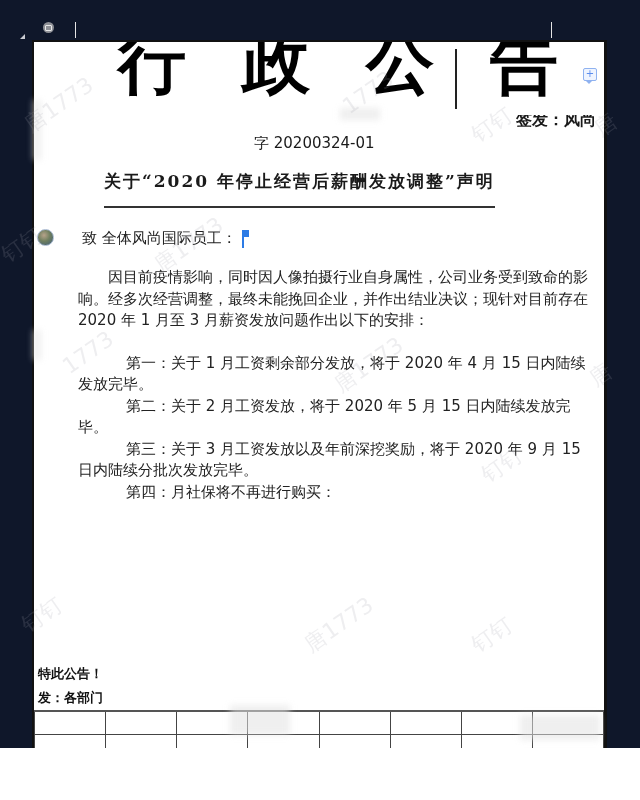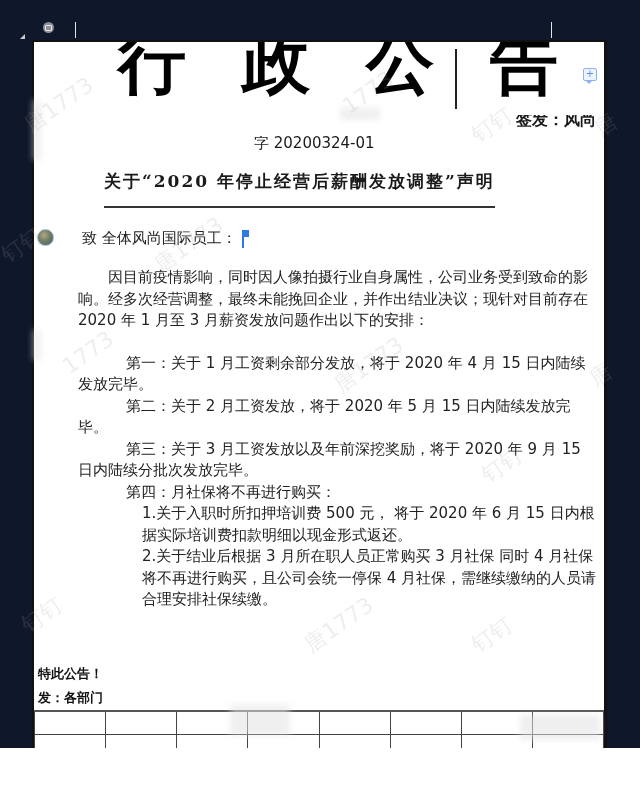--- a/index.html
+++ b/index.html
@@ -294,24 +294,20 @@
         <span class="text-cursor"></span>
       </div>
 
       <div class="body">
         <p class="para-indent">因目前疫情影响，同时因人像拍摄行业自身属性，公司业务受到致命的影响。经多次经营调整，最终未能挽回企业，并作出结业决议；现针对目前存在 2020 年 1 月至 3 月薪资发放问题作出以下的安排：</p>
         <div style="height:21px;"></div>
         <p class="item">第一：关于 1 月工资剩余部分发放，将于 2020 年 4 月 15 日内陆续发放完毕。</p>
         <p class="item">第二：关于 2 月工资发放，将于 2020 年 5 月 15 日内陆续发放完毕。</p>
         <p class="item">第三：关于 3 月工资发放以及年前深挖奖励，将于 2020 年 9 月 15 日内陆续分批次发放完毕。</p>
         <p class="item">第四：月社保将不再进行购买：</p>
-        <div class="sub-list">
-          <p>1.关于入职时所扣押培训费 500 元， 将于 2020 年 6 月 15 日内根据实际培训费扣款明细以现金形式返还。</p>
-          <p>2.关于结业后根据 3 月所在职人员正常购买 3 月社保 同时 4 月社保将不再进行购买，且公司会统一停保 4 月社保，需继续缴纳的人员请合理安排社保续缴。</p>
-        </div>
       </div>
 
       <div class="closing">
         <div>特此公告！</div>
         <div>发：各部门</div>
       </div>
 
       <table class="footer-table">
         <tbody>
             <tr>

